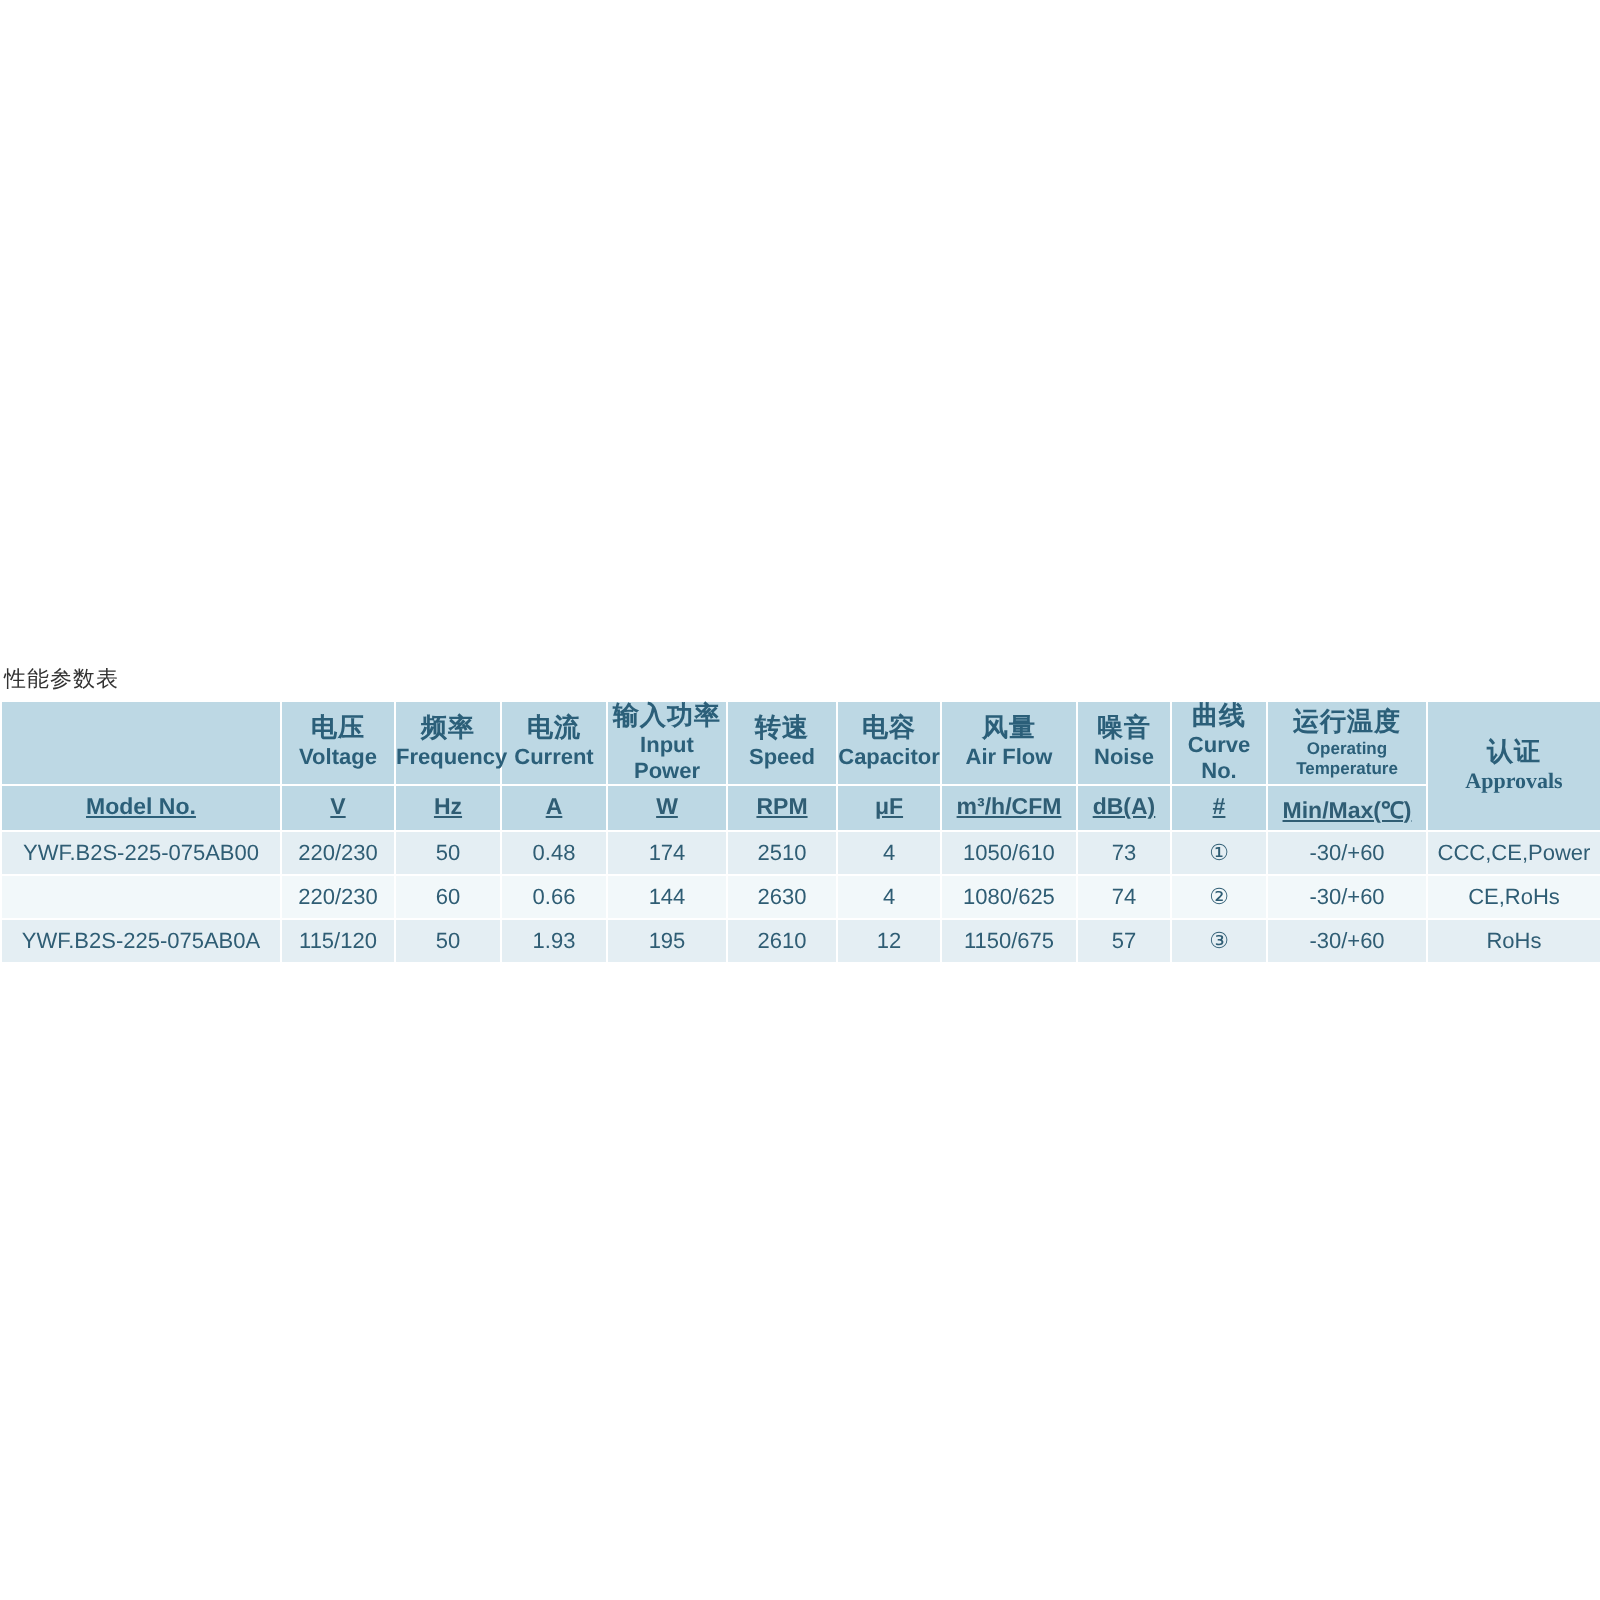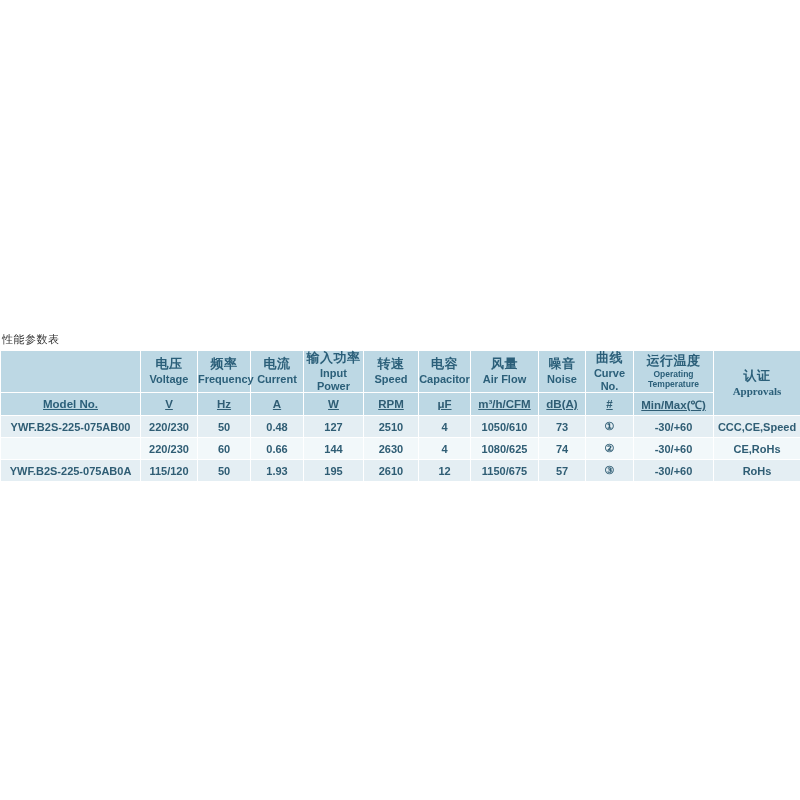--- a/index.html
+++ b/index.html
@@ -34,21 +34,20 @@
     border-collapse: collapse;
     table-layout: fixed;
     width: 800px;
     color: #2f5d74;
   }
   table.spec td {
     border: 1px solid #ffffff;
     padding: 0;
     text-align: center;
     vertical-align: middle;
-    font-weight: bold;
   }
   
   tr.hdr-top td, tr.hdr-sub td {
     background: #bdd8e4;
   }
   tr.hdr-top td {
     height: 30px;
     font-size: 12.5px;
     font-weight: bold;
     line-height: 1.15;
@@ -189,28 +188,28 @@
         <td>dB(A)</td>
         <td>#</td>
         <td>Min/Max(℃)</td>
       </tr>
 
       <tr class="data">
         <td class="model-cell">YWF.B2S-225-075AB00</td>
         <td>220/230</td>
         <td>50</td>
         <td>0.48</td>
-        <td>127</td>
+        <td>174</td>
         <td>2510</td>
         <td>4</td>
         <td>1050/610</td>
         <td>73</td>
         <td>①</td>
         <td>-30/+60</td>
-        <td>CCC,CE,Speed</td>
+        <td>CCC,CE,Power</td>
       </tr>
 
       <tr class="data alt">
         <td class="model-cell"></td>
         <td>220/230</td>
         <td>60</td>
         <td>0.66</td>
         <td>144</td>
         <td>2630</td>
         <td>4</td>

